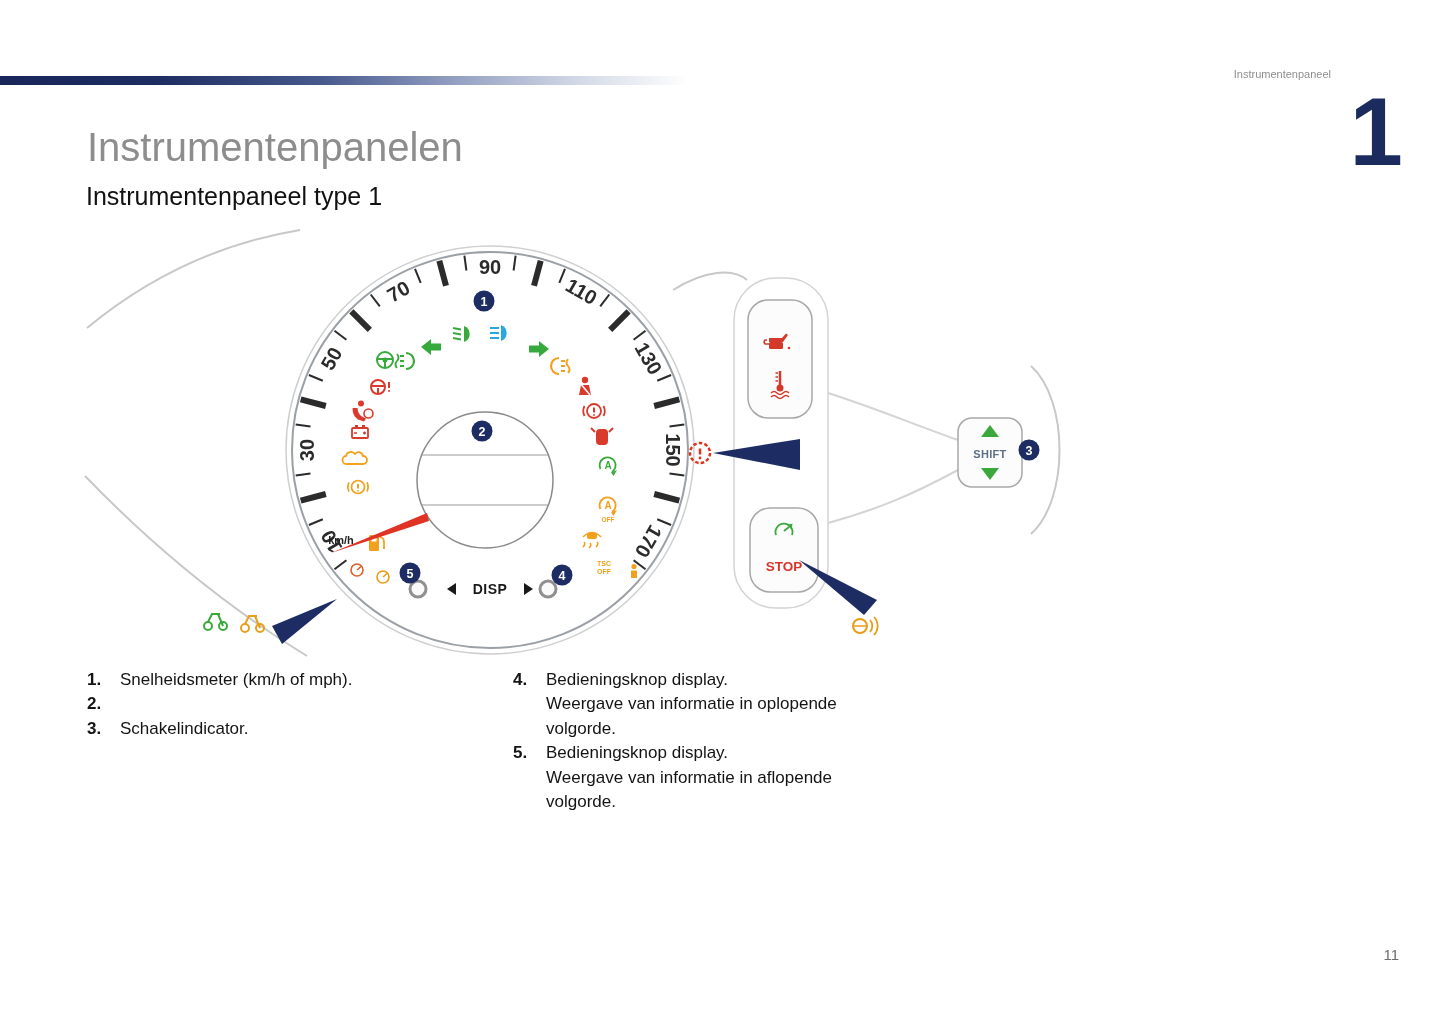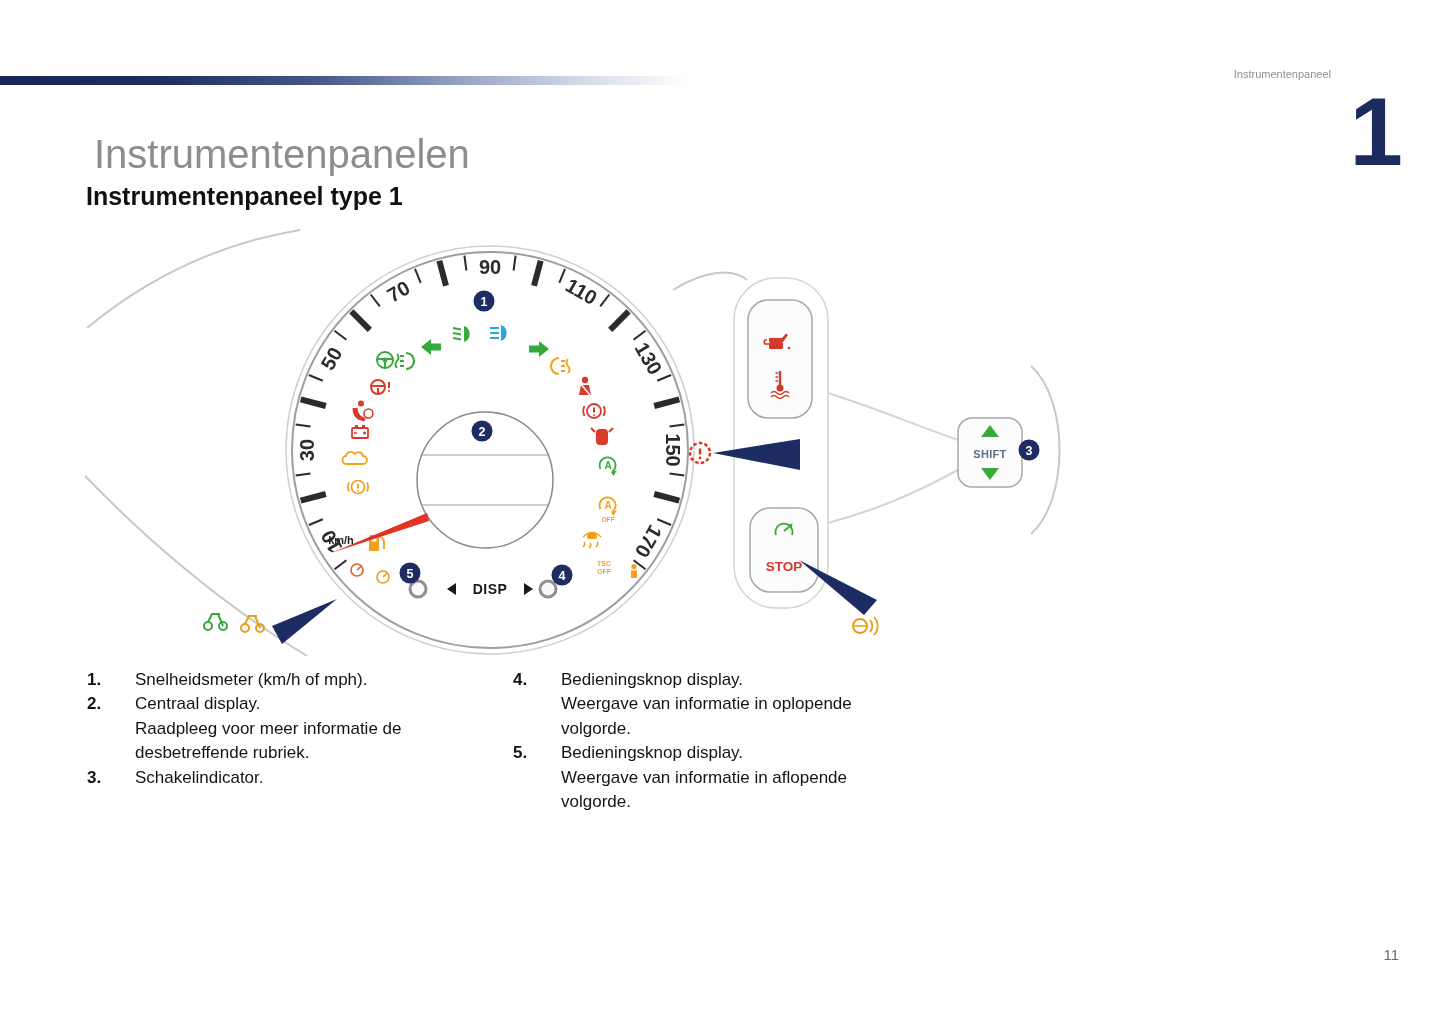--- a/index.html
+++ b/index.html
@@ -6,39 +6,39 @@
   body{
     width:1445px;height:1026px;background:#ffffff;position:relative;
     font-family:"Liberation Sans", sans-serif;color:#141414;overflow:hidden;
   }
   .top-bar{
     position:absolute;left:0;top:76px;width:710px;height:9px;
     background:linear-gradient(90deg,#18265a 0%,#1d2c61 22%,#46588c 45%,#97a3c4 65%,#d4dae7 82%,#ffffff 97%);
   }
   .header-label{position:absolute;top:68px;right:114px;font-size:11px;color:#8f8f8f;}
   .chapter-num{position:absolute;top:84px;right:42px;font-size:96px;line-height:1;font-weight:bold;color:#1c2b5e;}
-  .title{position:absolute;left:86px;top:124px;margin:8px;font-size:40px;font-weight:400;color:#8d8d8d;}
-  .subtitle{position:absolute;left:86px;top:182px;margin:0;font-size:25px;font-weight:bold;color:#111111;}
+  .title{position:absolute;left:86px;top:124px;margin:1px;font-size:40px;font-weight:400;color:#8d8d8d;}
+  .subtitle{position:absolute;left:86px;top:182px;margin:0;font-size:25px;font-weight:normal;color:#111111;}
   #diagram{position:absolute;left:85px;top:228px;overflow:visible;}
   #diagram text{font-family:"Liberation Sans", sans-serif;}
   .dialnum{font-size:20px;font-weight:bold;fill:#2b2b2b;}
   .mnum{font-size:12.5px;font-weight:bold;fill:#ffffff;}
   .disp{font-size:14px;font-weight:bold;fill:#191919;letter-spacing:.5px;}
   .shift{font-size:11px;font-weight:bold;fill:#5d6f86;letter-spacing:.3px;}
   .stopt{font-size:13.5px;font-weight:bold;fill:#d6372a;}
   .kmh{font-size:11px;font-weight:bold;fill:#222222;}
   .glyphA{font-size:10px;font-weight:bold;}
   .glyphOff{font-size:6.5px;font-weight:bold;}
   .glyphTsc{font-size:7px;font-weight:bold;}
   .legend-col{position:absolute;top:668px;}
   .legend-left{left:87px;width:410px;}
   .legend-right{left:513px;width:400px;}
   .legend-item{display:flex;font-size:17px;line-height:1.44;color:#141414;}
   .legend-num{width:33px;flex:none;font-weight:bold;}
-  .legend-text{white-space:pre-line;margin-left:15px;}
+  .legend-text{white-space:pre-line;}
   .page-number{position:absolute;top:946px;right:46px;font-size:15px;font-weight:normal;color:#6d6d6d;}
 </style>
 </head>
 <body>
 
 <div class="top-bar"></div>
 <div class="header-label">Instrumentenpaneel</div>
 <div class="chapter-num">1</div>
 <h1 class="title">Instrumentenpanelen</h1>
 <h2 class="subtitle">Instrumentenpaneel type 1</h2>
@@ -338,23 +338,20 @@
   </g>
 </svg>
 
 <div class="legend-col legend-left">
   <div class="legend-item">
     <span class="legend-num">1.</span>
     <span class="legend-text">Snelheidsmeter (km/h of mph).</span>
   </div>
   <div class="legend-item">
     <span class="legend-num">2.</span>
-    <span class="legend-text">Centraal display.
-Raadpleeg voor meer informatie de
-desbetreffende rubriek.</span>
   </div>
   <div class="legend-item">
     <span class="legend-num">3.</span>
     <span class="legend-text">Schakelindicator.</span>
   </div>
 </div>
 
 <div class="legend-col legend-right">
   <div class="legend-item">
     <span class="legend-num">4.</span>

